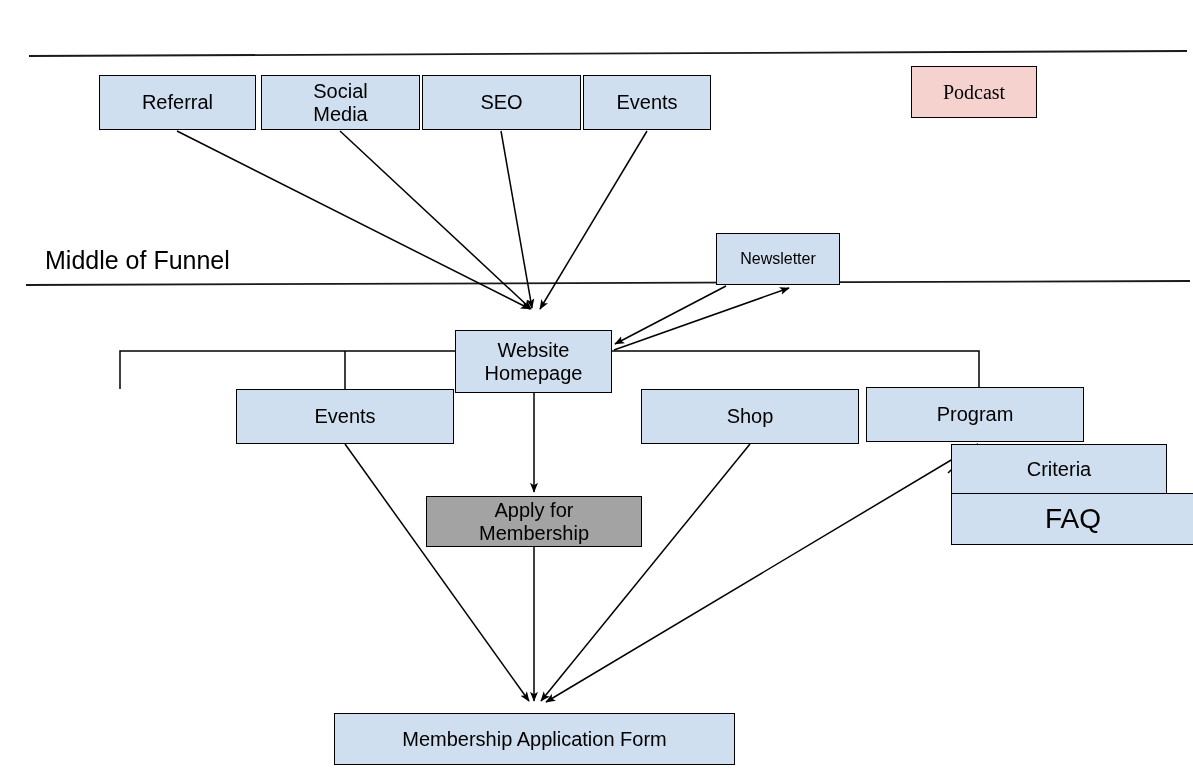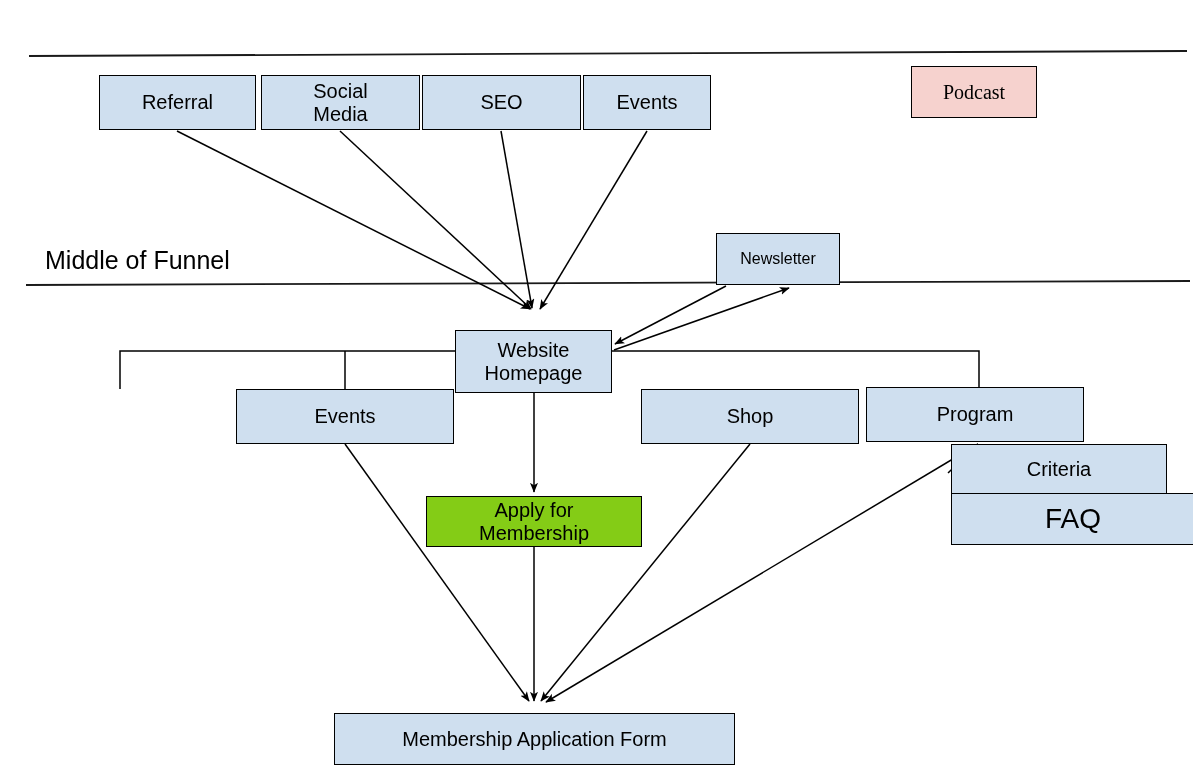--- a/index.html
+++ b/index.html
@@ -39,21 +39,21 @@
     font-family: "Liberation Sans", sans-serif;
     z-index: 5;
   }
   .node-label {
     display: block;
     white-space: pre-line;
     padding: 0 3px;
   }
   .fill-blue  { background: #cfdfef; }
   .fill-pink  { background: #f6d2ce; }
-  .fill-green { background: #84cc16; align-items: center; }
+  .fill-green { background: #a3a3a3; align-items: center; }
   .section-title {
     position: absolute;
     font-family: "Liberation Sans", sans-serif;
     color: #000000;
     white-space: nowrap;
     z-index: 4;
   }
 </style>
 </head>
 <body>

